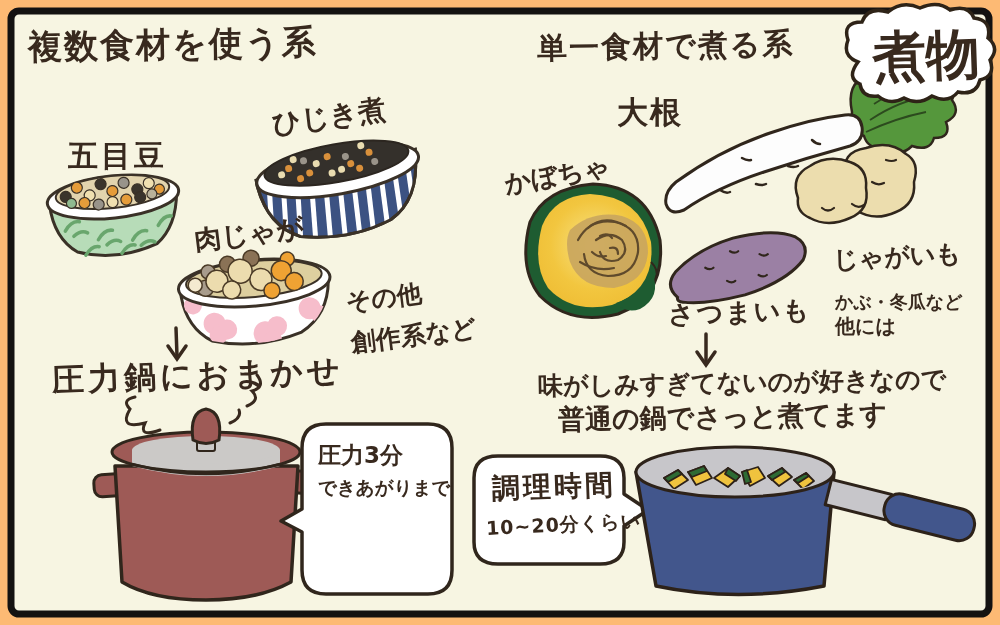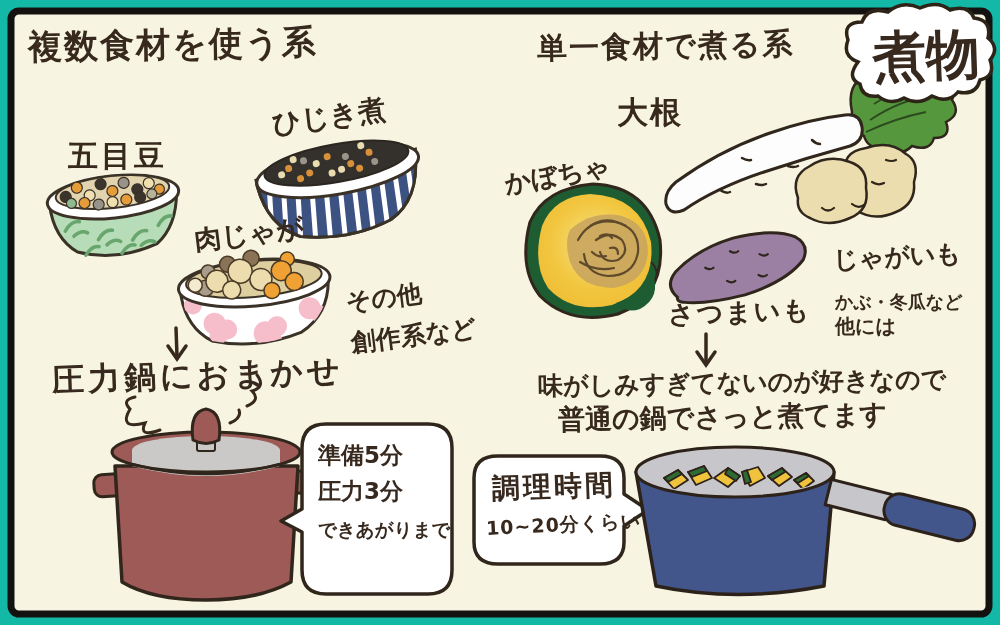--- a/index.html
+++ b/index.html
@@ -1,16 +1,16 @@
 <!DOCTYPE html>
 <html><head>
 <meta charset="utf-8">
 <style>
   html,body{margin:0;padding:0;background:#ffffff;}
-  #stage{position:relative;width:1000px;height:625px;background:#14b8a6;overflow:hidden;
+  #stage{position:relative;width:1000px;height:625px;background:#fdba74;overflow:hidden;
          font-family:"DejaVu Sans",sans-serif;}
   #art{position:absolute;left:0;top:0;}
   .t{position:absolute;color:#38291e;white-space:nowrap;z-index:5;
      font-family:"DejaVu Sans",sans-serif;font-weight:600;}
 </style>
 </head>
 <body>
 <div id="stage">
 
 <svg id="art" width="1000" height="625" viewBox="0 0 1000 625">
@@ -267,23 +267,22 @@
   <div class="t" style="left:194px;top:216px;font-size:27px;transform:rotate(-7deg);">肉じゃが</div>
 
   <div class="t" style="left:348px;top:278px;font-size:25px;transform:rotate(-7deg);">
     <div>その他</div>
     <div style="margin-top:8px;">創作系など</div>
   </div>
 
   <div class="t" style="left:52px;top:354px;font-size:32px;letter-spacing:4px;transform:rotate(-2deg);">圧力鍋におまかせ</div>
 
   <div class="t" style="left:318px;top:438px;font-size:23px;line-height:1.55;">
-    <div>準備5分</div>
     <div>圧力3分</div>
-    <div style="font-size:18.5px;margin-top:7px;">できあがりまで</div>
+    <div style="font-size:18.5px;">できあがりまで</div>
   </div>
 
   <div class="t" style="left:617px;top:92px;font-size:31px;letter-spacing:2px;">大根</div>
   <div class="t" style="left:504px;top:158px;font-size:26px;transform:rotate(-10deg);">かぼちゃ</div>
   <div class="t" style="left:833px;top:240px;font-size:25px;transform:rotate(-3deg);">じゃがいも</div>
   <div class="t" style="left:668px;top:295px;font-size:26px;letter-spacing:2px;transform:rotate(-2deg);">さつまいも</div>
 
   <div class="t" style="left:835px;top:290px;font-size:20px;line-height:1.3;">
     <div style="font-size:18px;">かぶ・冬瓜など</div>
     <div>他には</div>

